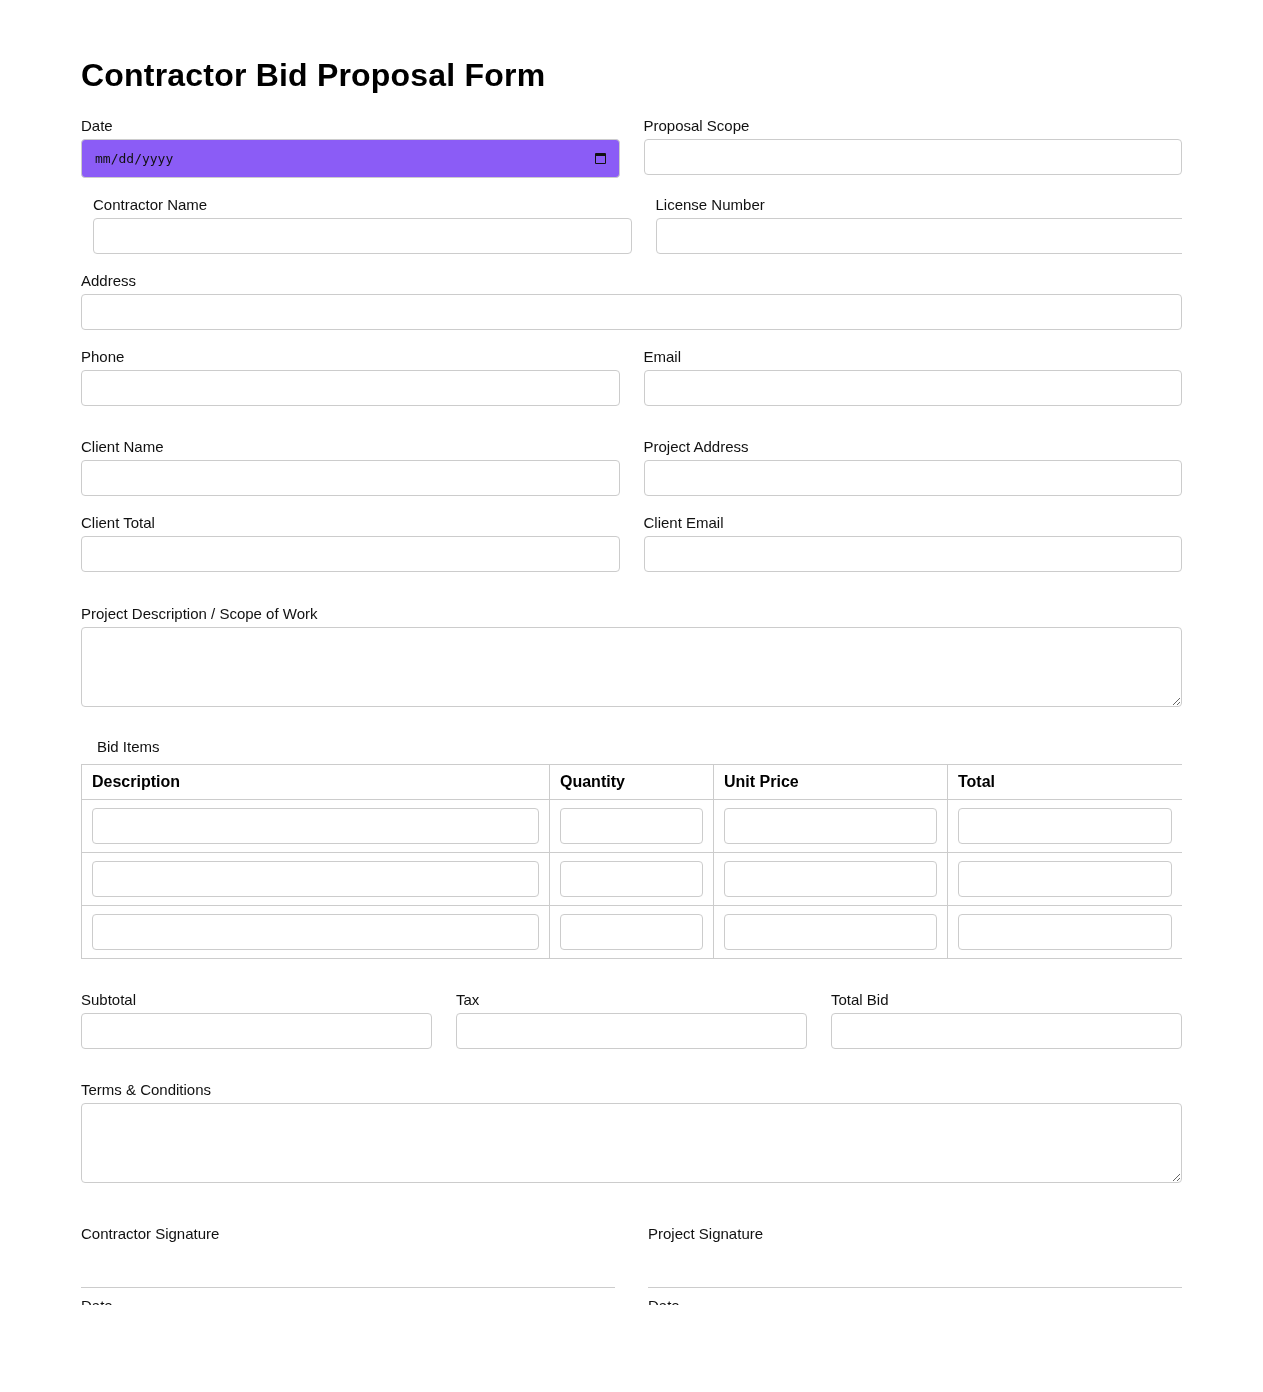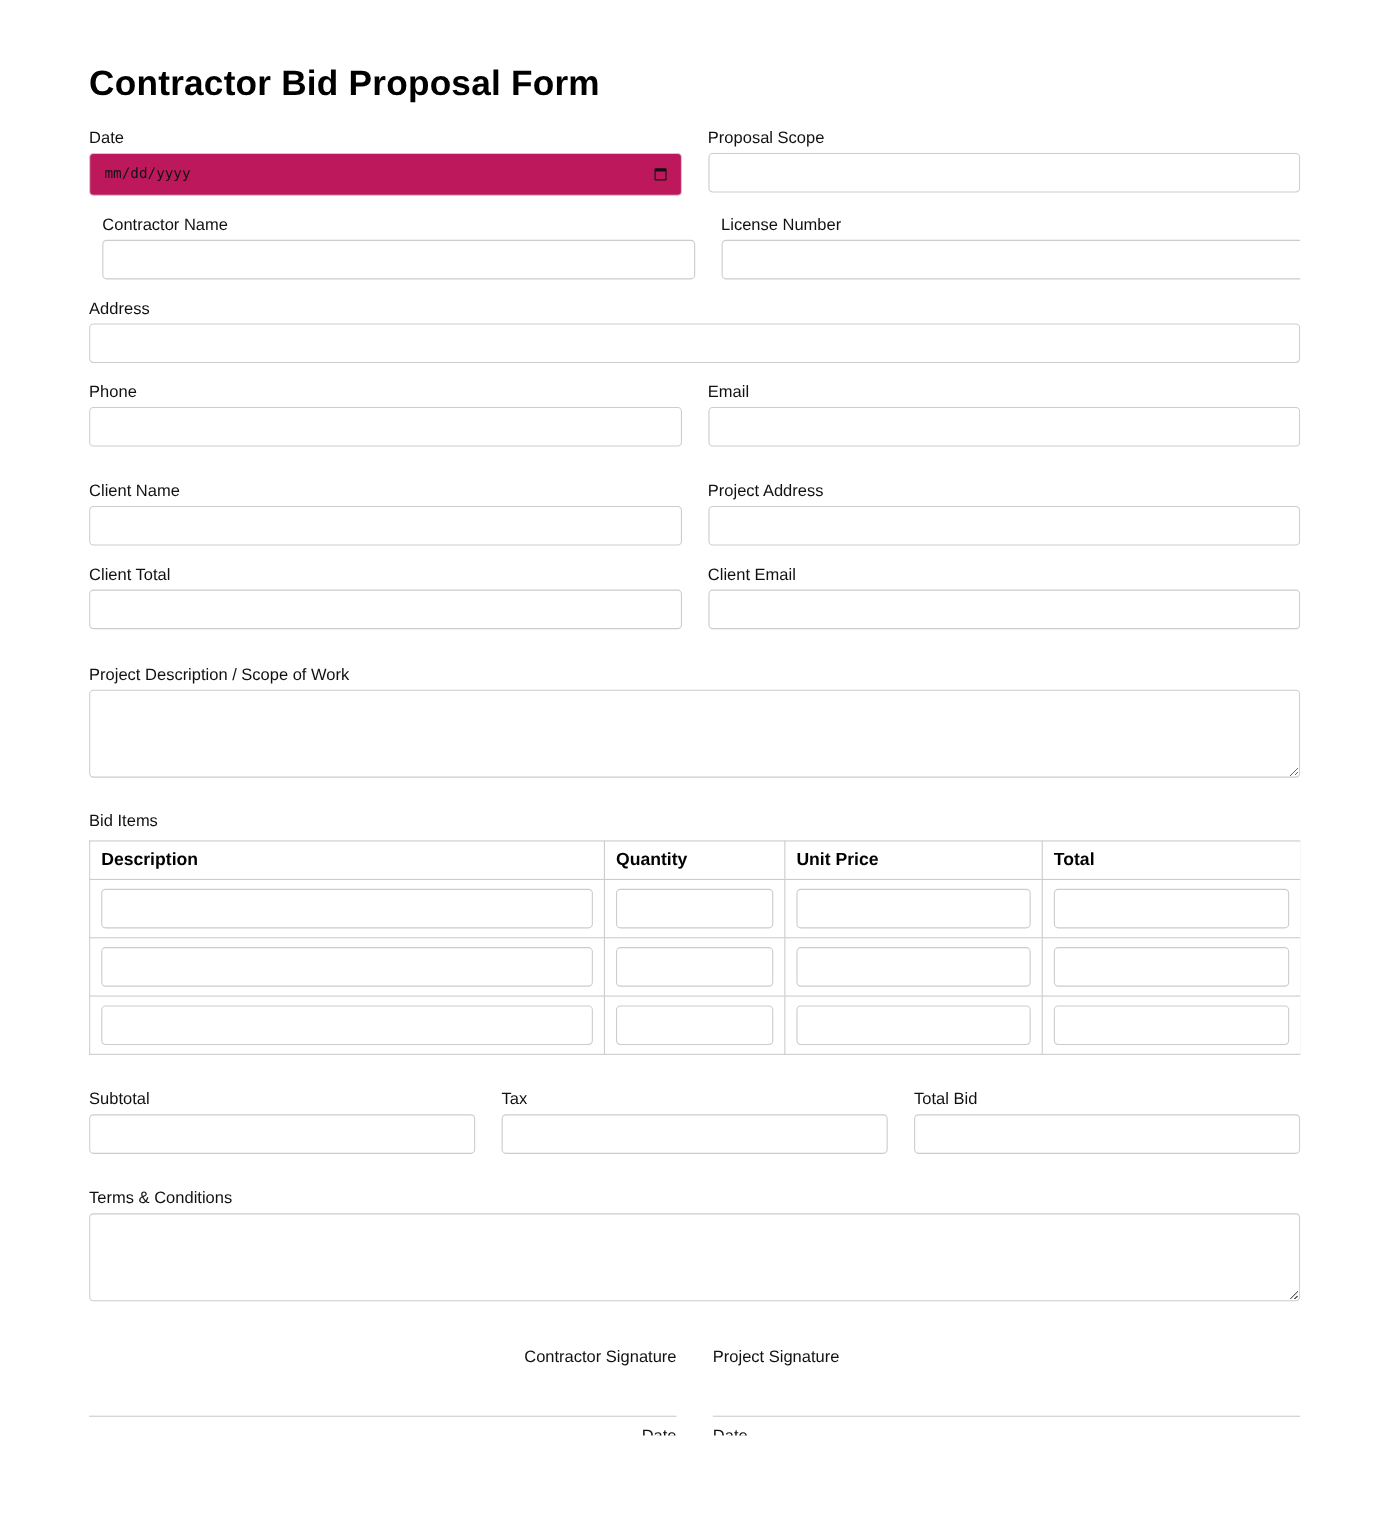--- a/index.html
+++ b/index.html
@@ -3,21 +3,21 @@
 <meta charset="utf-8">
 <style>
   html, body { margin: 0; padding: 0; background: #ffffff; }
   body { width: 1263px; height: 1392px; overflow: hidden; font-family: "Liberation Sans", sans-serif; color: #111; }
   .page { position: absolute; left: 81px; top: 0; width: 1101px; height: 1305px; overflow: hidden; }
   h1 { margin: 0; position: absolute; top: 57px; left: 0; font-size: 32px; font-weight: bold; color: #000; letter-spacing: 0.2px; }
   .row { position: absolute; left: 0; width: 1101px; display: flex; gap: 24px; }
   .field { display: flex; flex-direction: column; flex: 1; min-width: 0; }
   label { font-size: 15px; color: #111; height: 20px; line-height: 20px; margin-bottom: 3px; display: block; }
   input.txt { height: 36px; box-sizing: border-box; border: 1px solid #cccccc; border-radius: 4px; padding: 0 10px; font-size: 14px; background: #fff; width: 100%; font-family: "Liberation Sans", sans-serif; }
-  .date-input { height: 39px; box-sizing: border-box; border: 1px solid #cccccc; border-radius: 4px; padding: 0 13px; background: #be185d; display: flex; align-items: center; justify-content: space-between; font-family: "DejaVu Sans Mono", monospace; font-size: 13px; color: #111; }
+  .date-input { height: 39px; box-sizing: border-box; border: 1px solid #cccccc; border-radius: 4px; padding: 0 13px; background: #8b5cf6; display: flex; align-items: center; justify-content: space-between; font-family: "DejaVu Sans Mono", monospace; font-size: 13px; color: #111; }
   .cal-icon { width: 11px; height: 11px; border: 1.5px solid #111; border-top-width: 3px; border-radius: 1px; box-sizing: border-box; }
   textarea { width: 100%; height: 80px; box-sizing: border-box; border: 1px solid #cccccc; border-radius: 4px; resize: vertical; padding: 8px 10px; font-family: "Liberation Sans", sans-serif; font-size: 14px; display: block; }
   table { border-collapse: collapse; width: 1101px; table-layout: fixed; }
   th, td { border: 1px solid #cccccc; padding: 0 10px; text-align: left; }
   th { height: 34px; font-size: 16px; font-weight: bold; color: #000; }
   td { height: 52px; }
   td input.txt { height: 36px; }
   .sig { position: absolute; top: 1224px; width: 534px; }
   .sig-line { border-bottom: 1px solid #cccccc; height: 40px; margin-top: 0; }
   .sig-date { font-size: 15px; margin-top: 8px; height: 20px; line-height: 20px; }
@@ -94,21 +94,21 @@
   </div>
 
   <div class="row" style="top:604px;">
     <div class="field">
       <label>Project Description / Scope of Work</label>
       <textarea style=""></textarea>
     </div>
   </div>
 
   <div style="position:absolute; top:737px; left:0;">
-    <label style="margin-bottom:7px;">Bid Items</label>
+    <label style="margin-bottom:7px;margin-left:16px;">Bid Items</label>
     <table>
       <colgroup>
         <col style="width:468px">
           <col style="width:164px">
           <col style="width:234px">
           <col style="width:235px">
       </colgroup>
       <thead>
         <tr>
           <th>Description</th>
@@ -155,21 +155,21 @@
     </div>
   </div>
 
   <div class="row" style="top:1080px;">
     <div class="field">
       <label>Terms &amp; Conditions</label>
       <textarea style=""></textarea>
     </div>
   </div>
 
-  <div class="sig" style="left:0;text-align:right;">
+  <div class="sig" style="left:0;">
     <label>Contractor Signature</label>
     <div class="sig-line"></div>
     <div class="sig-date">Date</div>
   </div>
   <div class="sig" style="left:567px;">
     <label>Project Signature</label>
     <div class="sig-line"></div>
     <div class="sig-date">Date</div>
   </div>
 </div>

